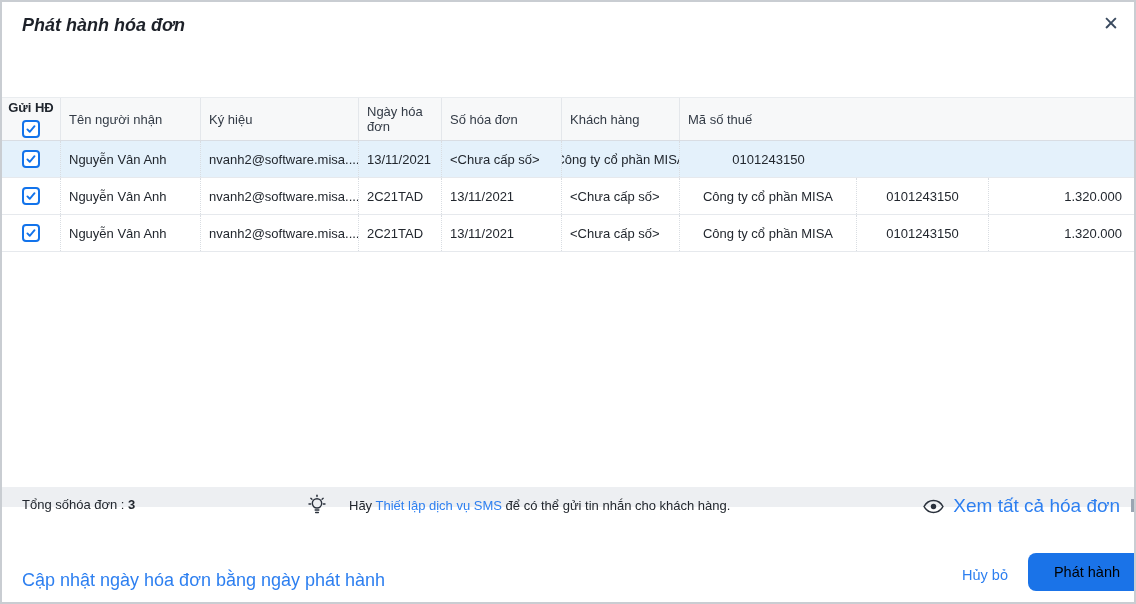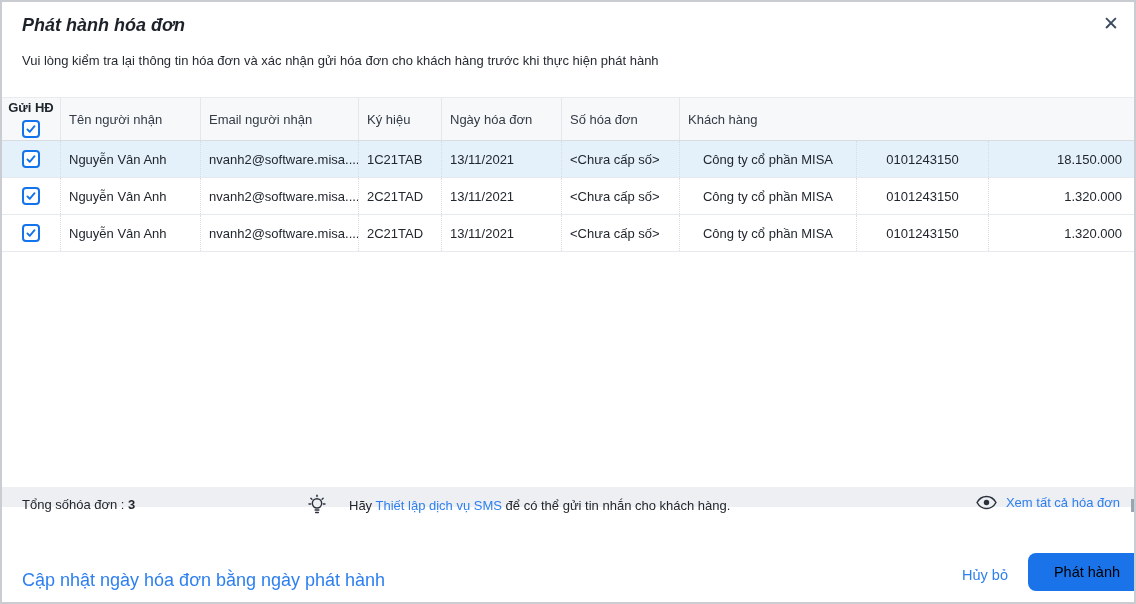--- a/index.html
+++ b/index.html
@@ -34,76 +34,73 @@
   .cbx { width:18px; height:18px; border:2px solid #1273eb; border-radius:4px; background:#fff;
          display:flex; align-items:center; justify-content:center; cursor:pointer; flex:none; }
   
   .summary { position:absolute; left:0; right:0; top:485px; height:20px; background:#edeff2; }
   .sum-total { position:absolute; left:20px; top:10px; font-size:13px; color:#22272e; }
   .sum-total b { font-weight:bold; }
   .sms-hint { position:absolute; left:305px; top:7px; display:flex; align-items:center; gap:22px;
               font-size:13px; color:#22272e; }
   .link { color:#2d7ff0; cursor:pointer; }
   .view-all { position:absolute; right:14px; top:8px; display:flex; align-items:center; gap:9px;
-              font-size:13px; }
+              font-size:19px; }
   .clip-frag { position:absolute; right:0; top:12px; width:3px; height:13px; background:#9aa5b2; }
   
   .update-link { position:absolute; left:20px; top:568px; font-size:18px; }
   .btn-cancel { position:absolute; left:950px; top:559px; font-size:14.5px; color:#2d7ff0;
                 padding:6px 10px; background:none; border:none; cursor:pointer;
                 font-family:inherit; }
   .btn-submit { position:absolute; left:1026px; top:551px; width:118px; height:38px;
                 background:#1a73e8; color:#000000; border:none; border-radius:8px; font-size:14.5px;
                 display:flex; align-items:center; justify-content:center; cursor:pointer;
                 font-family:inherit; }
   svg { display:block; }
 </style>
 </head>
 <body>
 
 <div class="dialog">
 
   <div class="dlg-title">Phát hành hóa đơn</div>
   <div class="dlg-close">✕</div>
-  <div class="dlg-subtitle">Vui lòng kiểm tra lại thông tin hóa đơn và xác nhận gửi hóa đơn cho khách hàng trước khi thực hiện phát hành</div>
 
   <div class="tbl">
     <div class="thead">
       <div class="th th-first">
         <span>Gửi HĐ</span>
         <span class="cbx">
             <svg width="12" height="12" viewBox="0 0 16 16">
               <path d="M3.2 8.6l3.1 3.1 6.4-7.4" fill="none" stroke="#1273eb" stroke-width="2.5" stroke-linecap="round" stroke-linejoin="round"></path>
             </svg>
           </span>
       </div>
       <div class="th">Tên người nhận</div>
-      <div class="th">Email người nhận</div>
       <div class="th">Ký hiệu</div>
       <div class="th">Ngày hóa đơn</div>
       <div class="th">Số hóa đơn</div>
       <div class="th">Khách hàng</div>
+      <div class="th">Mã số thuế</div>
     </div>
     <div id="tbody">
         <div class="trow selected">
           <div class="cell c-check">
             <span class="cbx">
               <svg width="12" height="12" viewBox="0 0 16 16">
                 <path d="M3.2 8.6l3.1 3.1 6.4-7.4" fill="none" stroke="#1273eb" stroke-width="2.5" stroke-linecap="round" stroke-linejoin="round"></path>
               </svg>
             </span>
           </div>
           <div class="cell">Nguyễn Vân Anh</div>
           <div class="cell">nvanh2@software.misa....</div>
-          <div class="cell">1C21TAB</div>
           <div class="cell">13/11/2021</div>
           <div class="cell">&lt;Chưa cấp số&gt;</div>
           <div class="cell c-center">Công ty cổ phần MISA</div>
           <div class="cell c-center">0101243150</div>
-          <div class="cell c-right">18.150.000</div>
         </div>
         <div class="trow">
           <div class="cell c-check">
             <span class="cbx">
               <svg width="12" height="12" viewBox="0 0 16 16">
                 <path d="M3.2 8.6l3.1 3.1 6.4-7.4" fill="none" stroke="#1273eb" stroke-width="2.5" stroke-linecap="round" stroke-linejoin="round"></path>
               </svg>
             </span>
           </div>
           <div class="cell">Nguyễn Vân Anh</div>

